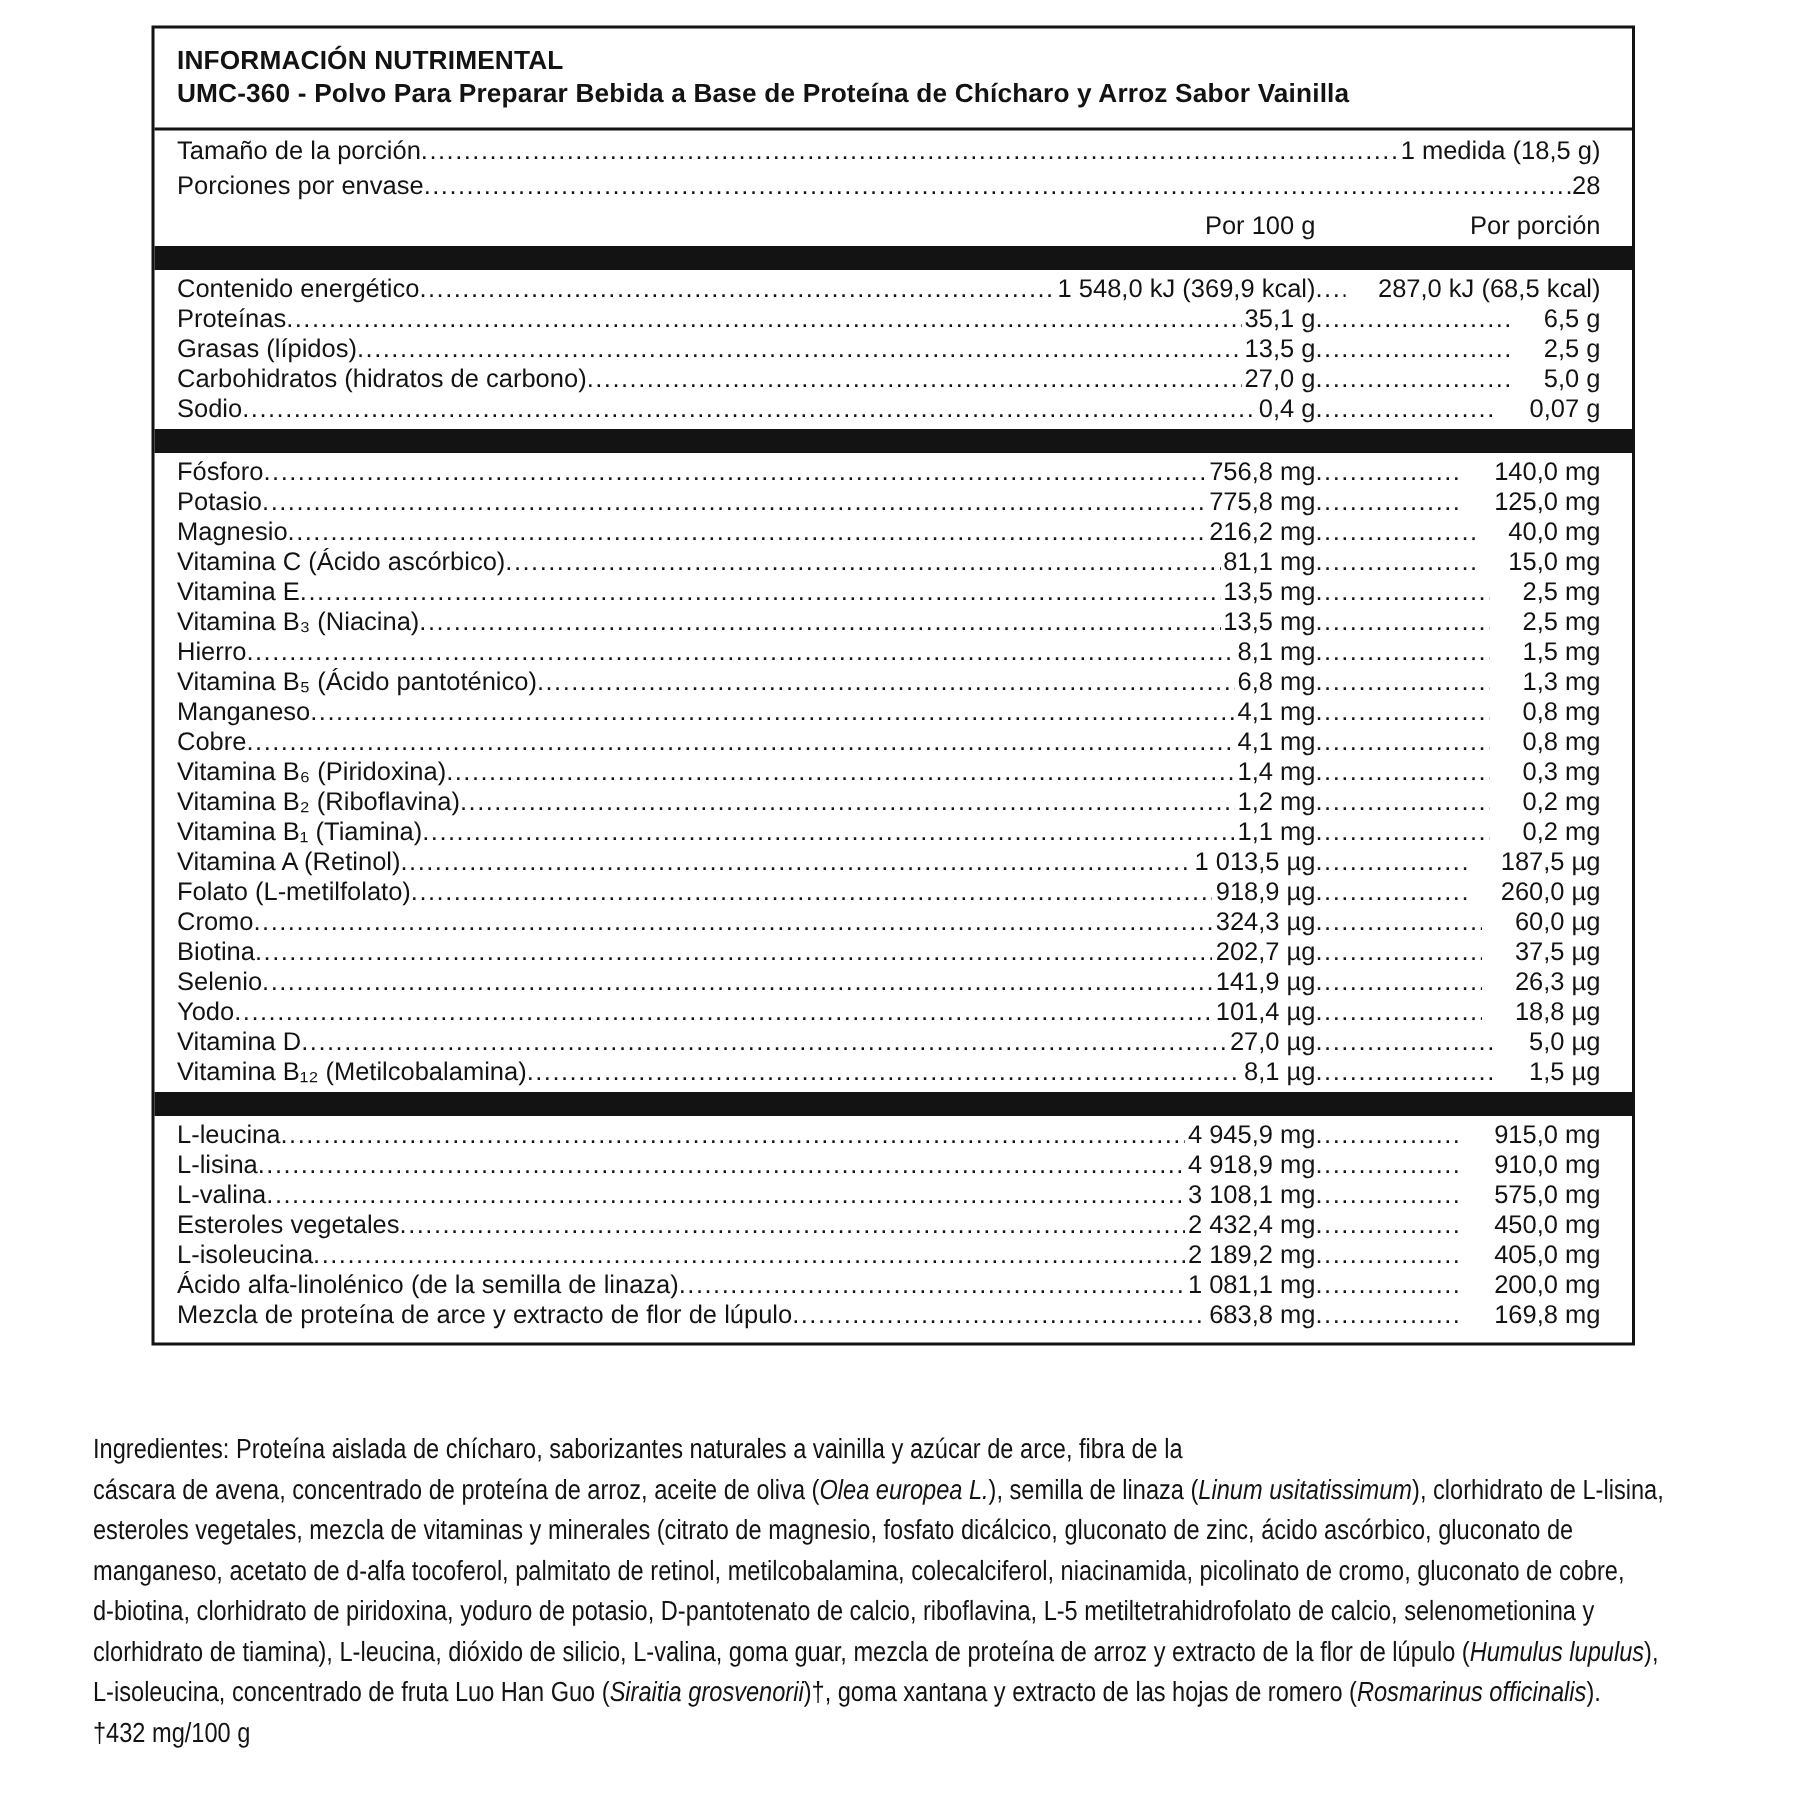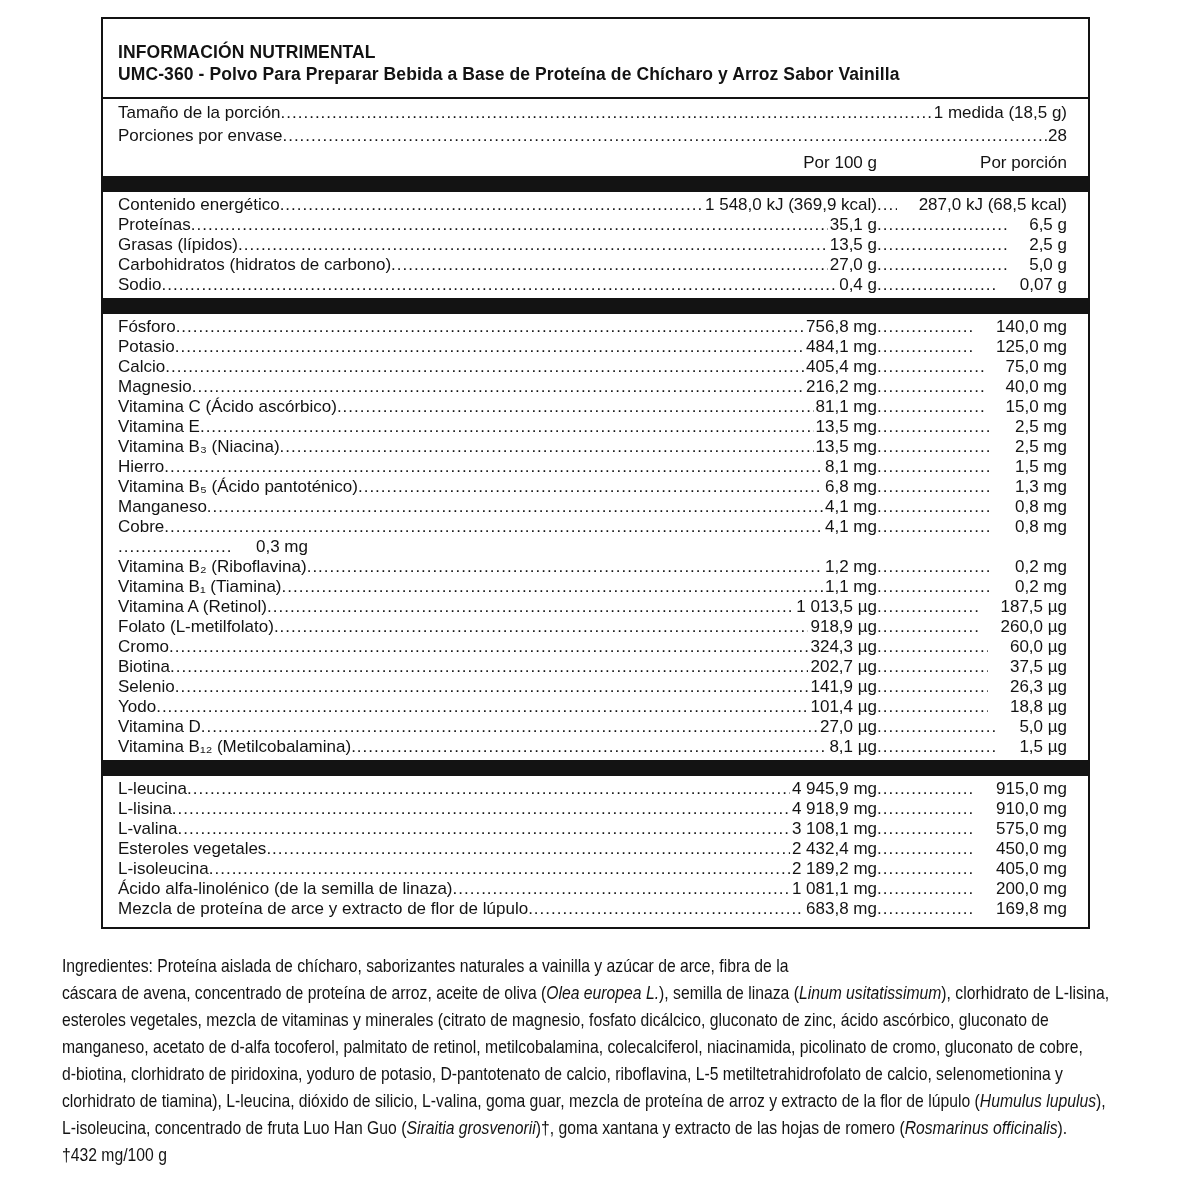--- a/index.html
+++ b/index.html
@@ -9,21 +9,21 @@
     color:#131313;
     -webkit-font-smoothing:antialiased;
   }
   .page { position:relative; width:1200px; height:1200px; }
 
   
   .panel {
     position:absolute; left:101px; top:17px; width:989px;
     box-sizing:border-box;
     border:2px solid #131313;
-    padding:22px 21px 8px 15px;
+    padding:10px 21px 8px 15px;
     background:#fff;
   }
   .title, .subtitle { font-weight:bold; font-size:17.5px; line-height:22px; letter-spacing:0.1px; }
 
   .rule { height:2px; background:#131313; margin:12px -21px 0 -15px; }
   .bar  { height:16px; background:#131313; margin:3px -21px 3px -15px; }
 
   .srow { display:flex; align-items:center; font-size:17px; line-height:23px; }
   .nrow { display:flex; align-items:center; font-size:17px; line-height:20px; }
   .nrow .left  { flex:1 1 auto; display:flex; align-items:baseline; min-width:0; }
@@ -153,40 +153,29 @@
     </div>
     <div class="right">
       <span class="dots"></span>
       <span class="v2">140,0 mg</span>
     </div>
   </div>
         <div class="nrow">
     <div class="left">
       <span class="lbl">Potasio</span>
       <span class="dots"></span>
-      <span class="v1">484,1 mg</span>
+      <span class="v1">775,8 mg</span>
     </div>
     <div class="right">
       <span class="dots"></span>
       <span class="v2">125,0 mg</span>
     </div>
   </div>
         <div class="nrow">
     <div class="left">
-      <span class="lbl">Calcio</span>
-      <span class="dots"></span>
-      <span class="v1">405,4 mg</span>
-    </div>
-    <div class="right">
-      <span class="dots"></span>
-      <span class="v2">75,0 mg</span>
-    </div>
-  </div>
-        <div class="nrow">
-    <div class="left">
       <span class="lbl">Magnesio</span>
       <span class="dots"></span>
       <span class="v1">216,2 mg</span>
     </div>
     <div class="right">
       <span class="dots"></span>
       <span class="v2">40,0 mg</span>
     </div>
   </div>
         <div class="nrow">
@@ -260,20 +249,25 @@
       <span class="lbl">Cobre</span>
       <span class="dots"></span>
       <span class="v1">4,1 mg</span>
     </div>
     <div class="right">
       <span class="dots"></span>
       <span class="v2">0,8 mg</span>
     </div>
   </div>
         <div class="nrow">
+    <div class="left">
+      <span class="lbl">Vitamina B₆ (Piridoxina)</span>
+      <span class="dots"></span>
+      <span class="v1">1,4 mg</span>
+    </div>
     <div class="right">
       <span class="dots"></span>
       <span class="v2">0,3 mg</span>
     </div>
   </div>
         <div class="nrow">
     <div class="left">
       <span class="lbl">Vitamina B₂ (Riboflavina)</span>
       <span class="dots"></span>
       <span class="v1">1,2 mg</span>

